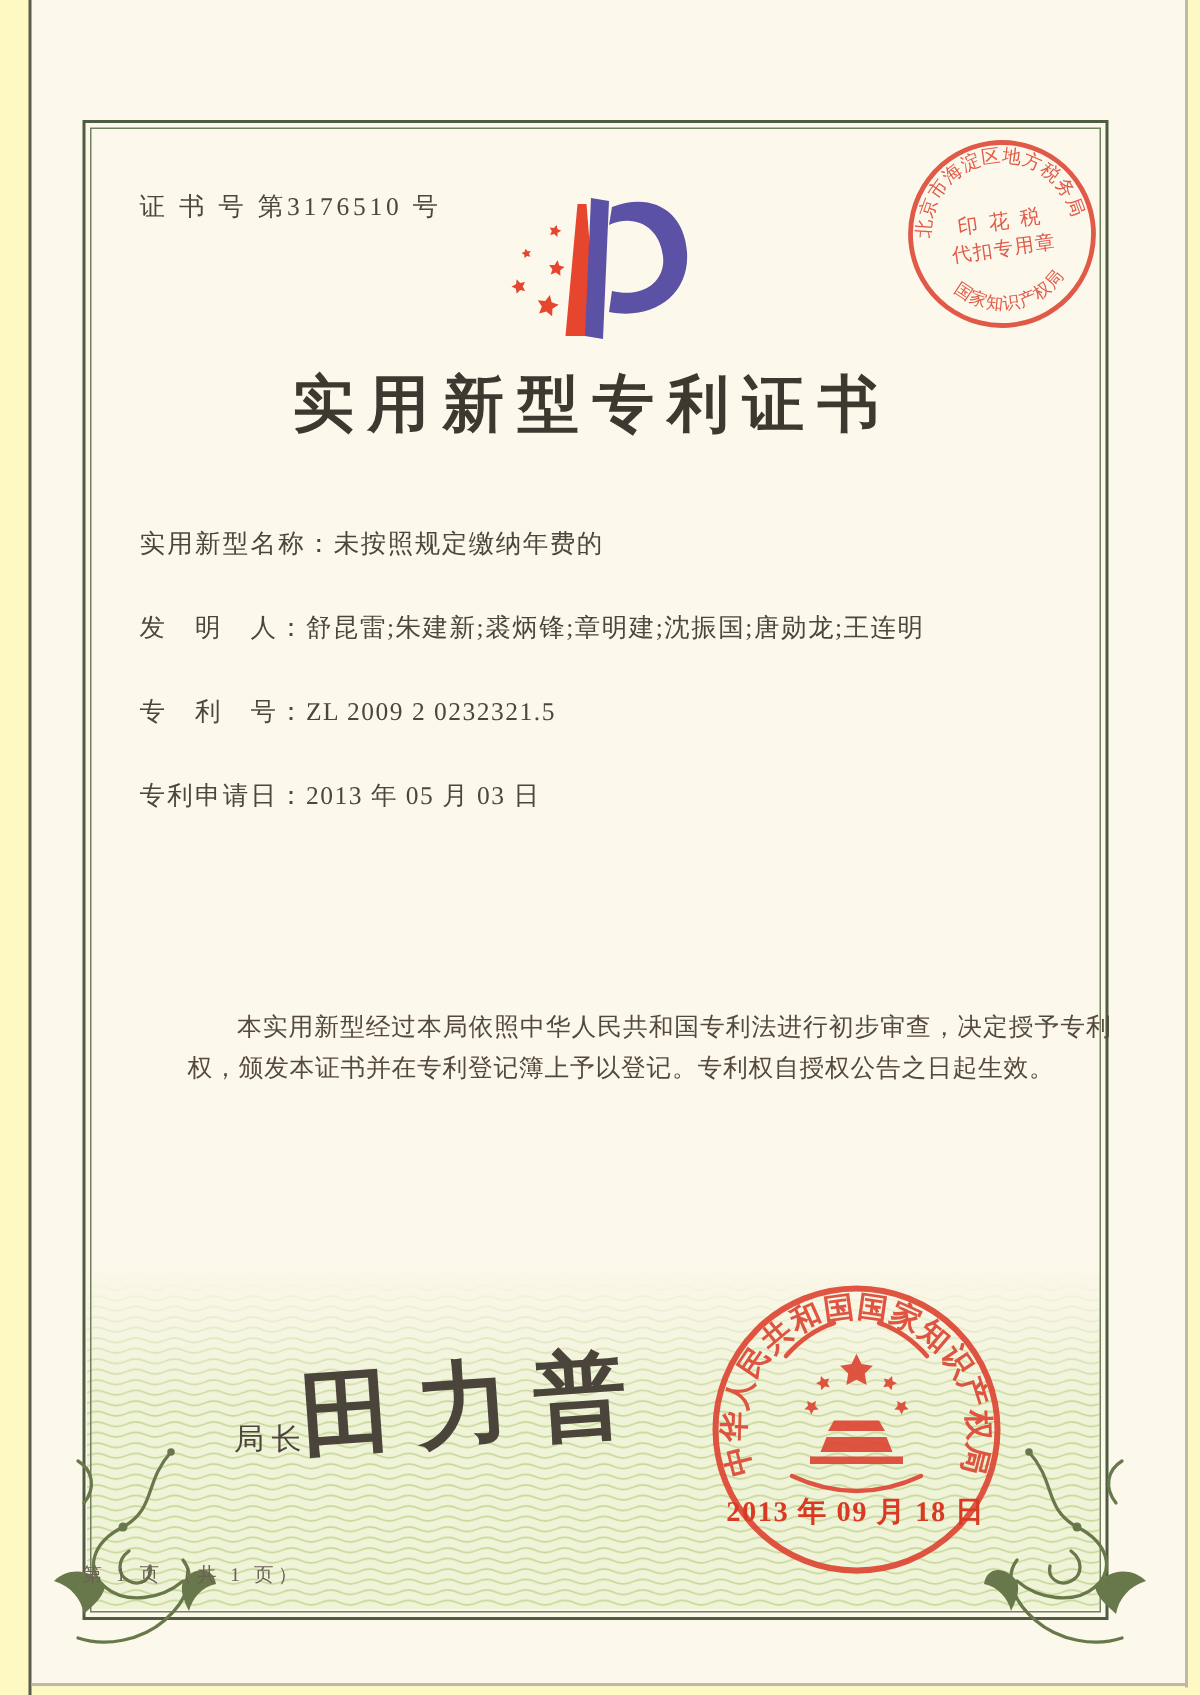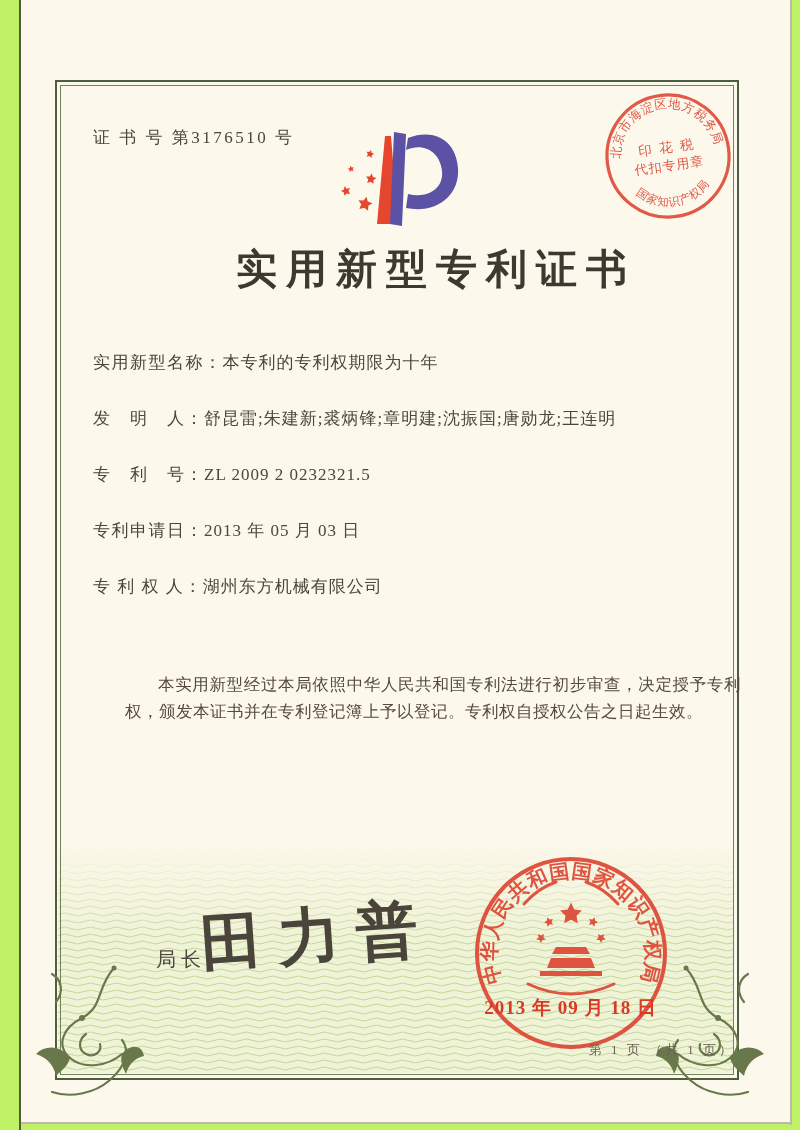--- a/index.html
+++ b/index.html
@@ -1,49 +1,49 @@
 <!DOCTYPE html>
 <html><head>
 <meta charset="utf-8">
 <style>
   html,body{margin:0;padding:0;background:#fdfcf7;}
   #page{
     position:relative;width:800px;height:1130px;overflow:hidden;
     font-family:"Liberation Serif","DejaVu Serif",serif;
-    background:#bef264;
+    background:#fef9c3;
   }
   .abs{position:absolute;}
   
   .paper{left:21px;top:0;width:770px;height:1123px;background:#fcf8ec;}
   .edge-left{left:19px;top:0;width:2px;height:1130px;background:#40403c;opacity:.85;}
   .edge-right{left:790px;top:0;width:2px;height:1125px;background:#bcb8ac;}
   .edge-bottom{left:21px;top:1122px;width:770px;height:2px;background:#bcb8ac;}
   
   .frame{left:55px;top:80px;width:680px;height:996px;border:2.5px solid #4e5c40;}
   .frame::after{content:"";position:absolute;left:3px;top:3px;right:3px;bottom:3px;border:1px solid #73815a;}
   
   .waves{left:58px;top:848px;}
   
   .flourish{width:120px;height:140px;}
   .flourish.left{left:26px;top:962px;}
   .flourish.right{left:654px;top:962px;transform:scaleX(-1);}
   
   .cert-no{left:93px;top:126px;font-size:17px;letter-spacing:2.5px;color:#4e463c;}
   .title{left:55px;top:242px;width:680px;text-align:center;font-size:41px;font-weight:600;
-         letter-spacing:9px;color:#3e3831;padding-left:41px;}
+         letter-spacing:9px;color:#3e3831;}
   .fields{left:93px;top:351px;width:620px;}
   .field-row{height:56px;font-size:17px;color:#4e463c;letter-spacing:1px;white-space:nowrap;}
   .field-row .lab{letter-spacing:1.5px;text-align:center;}
   .paras{left:93px;top:672px;width:616px;font-size:16.5px;line-height:26.5px;
          color:#55493d;text-align:justify;margin-left:32px;}
   .paras p{margin:0;text-indent:2em;letter-spacing:.5px;}
   .director{left:156px;top:946px;font-size:20px;letter-spacing:5px;color:#4e463c;}
   .signature{left:200px;top:894px;font-size:62px;font-weight:600;letter-spacing:16px;
              color:#4a443b;transform:rotate(-4deg);}
-  .footer{left:55px;top:1041px;width:680px;text-align:right;font-size:13px;
+  .footer{left:55px;top:1041px;width:680px;text-align:left;font-size:13px;
           letter-spacing:3px;color:#6a6154;}
   
   .logo{left:320px;top:124px;}
   .tax-stamp{left:598px;top:86px;transform:rotate(-8deg);}
   .office-seal{left:468px;top:850px;}
   .seal-date{left:468px;top:995px;width:205px;text-align:center;font-size:19px;font-weight:600;
              letter-spacing:1px;color:#d93a24;}
   .seal-red-text{fill:#dd4330;}
 </style>
 </head>
@@ -139,33 +139,30 @@
       </text>
       <text class="seal-red-text" x="70" y="66" font-size="13.5" text-anchor="middle" letter-spacing="2">印 花 税</text>
       <text class="seal-red-text" x="70" y="84" font-size="13" text-anchor="middle" letter-spacing="1">代扣专用章</text>
     </g>
   </svg>
 
   <div class="abs title">实用新型专利证书</div>
 
   <div class="abs fields">
     <div class="field-row">
-      <span class="lab">实用新型名称：</span><span>本专利的专利权期限为十年</span>
+      <span class="lab">实用新型名称：</span><span>未按照规定缴纳年费的</span>
     </div>
     <div class="field-row">
       <span class="lab">发　明　人：</span><span>舒昆雷;朱建新;裘炳锋;章明建;沈振国;唐勋龙;王连明</span>
     </div>
     <div class="field-row">
       <span class="lab">专　利　号：</span><span>ZL 2009 2 0232321.5</span>
     </div>
     <div class="field-row">
       <span class="lab">专利申请日：</span><span>2013 年 05 月 03 日</span>
-    </div>
-    <div class="field-row">
-      <span class="lab">专 利 权 人：</span><span>湖州东方机械有限公司</span>
     </div>
   </div>
 
   <div class="abs paras">
     <p>本实用新型经过本局依照中华人民共和国专利法进行初步审查，决定授予专利权，颁发本证书并在专利登记簿上予以登记。专利权自授权公告之日起生效。</p>
   </div>
 
   <div class="abs director">局长</div>
   <div class="abs signature">田力普</div>
 

